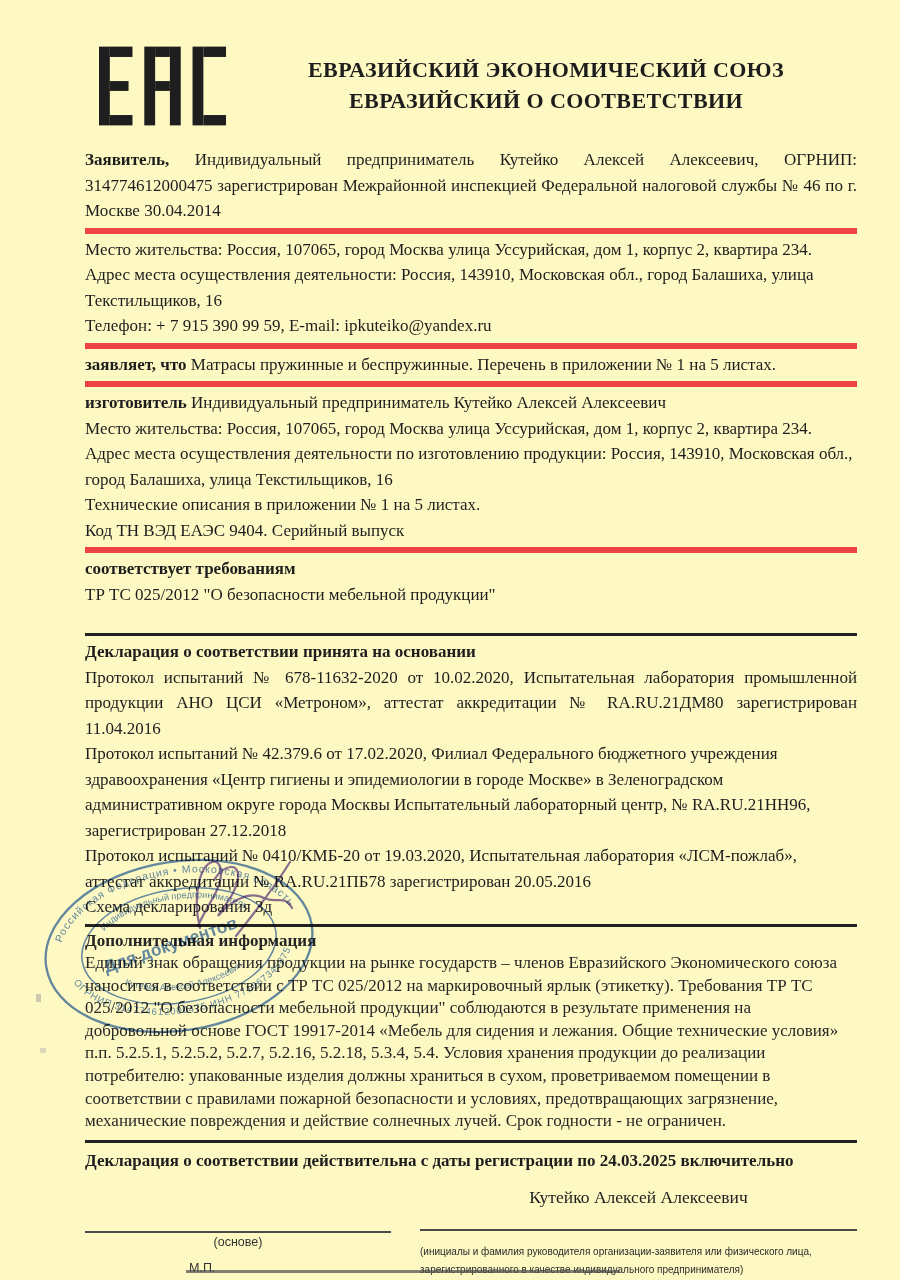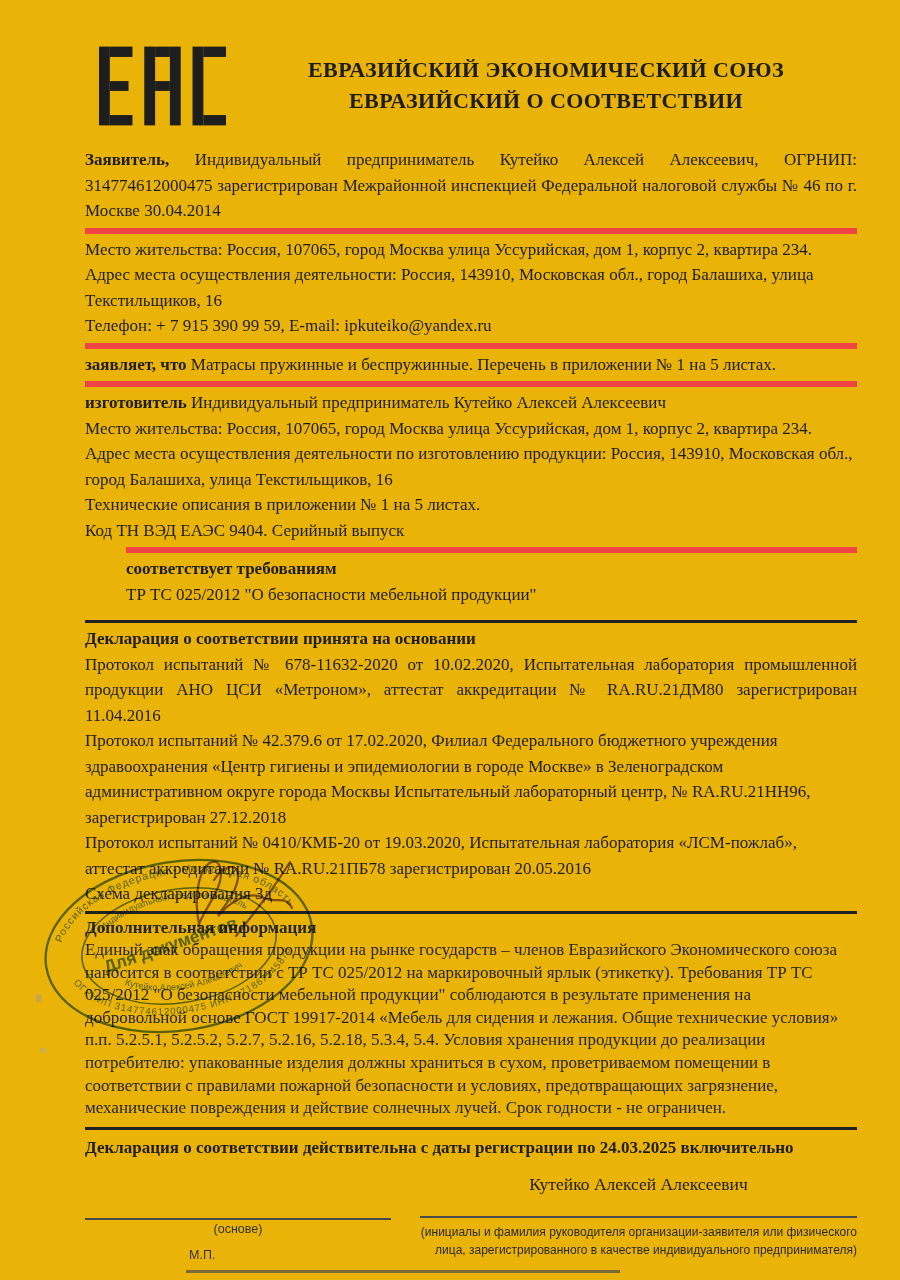--- a/index.html
+++ b/index.html
@@ -1,17 +1,17 @@
 <!DOCTYPE html>
 <html style="--stamp-blue: #4d7ac6; --sig-purple: #7e63b0;"><head>
 <meta charset="utf-8">
 <style>
   html,body{margin:0;padding:0;background:#e8e8e8;}
   .page{
-    width:900px;height:1280px;position:relative;background:#eab308;
+    width:900px;height:1280px;position:relative;background:#fef9c3;
     font-family:"Liberation Serif", serif;color:#1d1d1d;overflow:hidden;
     margin:0 auto;
   }
   .content{position:absolute;left:85px;top:40px;width:772px;}
   
   .header{display:flex;align-items:flex-start;margin-bottom:12px;}
   .eac-logo{width:150px;flex:0 0 150px;padding-left:14px;box-sizing:border-box;}
   .eac-logo svg{width:128px;height:92px;display:block;}
   .titles{flex:1;text-align:center;font-weight:bold;font-size:22px;line-height:31px;padding-top:14px;letter-spacing:.4px;}
   
@@ -24,22 +24,22 @@
   .small-body p{font-size:17px;line-height:22.6px;color:#262626;}
   .bold-line{font-weight:bold;}
   
   .sig-area{position:relative;height:102px;margin-top:6px;}
   .sig-name{position:absolute;left:335px;top:4px;width:437px;text-align:center;font-size:17.5px;}
   .sig-line-left{position:absolute;left:0;top:48px;width:306px;border-bottom:2px solid #4a4a4a;}
   .sig-line-right{position:absolute;left:335px;top:46px;width:437px;border-bottom:2px solid #4a4a4a;}
   .cap-sign{position:absolute;left:68px;top:52px;width:170px;text-align:center;
     font-family:"Liberation Sans", sans-serif;font-size:12.5px;color:#333;}
   .cap-mp{position:absolute;left:104px;top:78px;font-family:"Liberation Sans", sans-serif;font-size:12.5px;color:#333;}
-  .cap-right{position:absolute;left:335px;top:54px;width:437px;text-align:right;
-    font-family:"Liberation Sans", sans-serif;font-size:12px;line-height:17.5px;color:#2a2a2a;}
+  .cap-right{position:absolute;left:335px;top:60px;width:437px;text-align:left;
+    font-family:"Liberation Sans", sans-serif;font-size:10px;line-height:17.5px;color:#2a2a2a;}
   
   .reg-heading{margin-top:12px;font-weight:bold;font-size:17.5px;text-align:right;}
   
   .stamp{position:absolute;left:20px;top:850px;width:318px;height:192px;opacity:.88;
     mix-blend-mode:multiply;transform:rotate(-3deg);}
   .stamp text{fill:var(--stamp-blue,#4d7ac6);font-family:"Liberation Sans", sans-serif;}
   .stamp .ring{stroke:var(--stamp-blue,#4d7ac6);}
   .signature-ink{position:absolute;left:178px;top:850px;width:162px;height:94px;mix-blend-mode:multiply;}
   .signature-ink path{stroke:var(--sig-purple,#7e63b0);fill:none;stroke-width:2.2;stroke-linecap:round;opacity:.9;}
   
@@ -94,21 +94,21 @@
     </section>
 
     <section class="rule-t">
       <p><b class="lead">изготовитель</b> <span>Индивидуальный предприниматель Кутейко Алексей Алексеевич</span></p>
       <p>Место жительства: Россия, 107065, город Москва улица Уссурийская, дом 1, корпус 2, квартира 234.</p>
       <p>Адрес места осуществления деятельности по изготовлению продукции: Россия, 143910, Московская обл., город  Балашиха, улица Текстильщиков, 16</p>
       <p>Технические описания в приложении № 1 на 5 листах.</p>
       <p>Код ТН ВЭД ЕАЭС 9404.  Серийный выпуск</p>
     </section>
 
-    <section class="rule-t" style="padding-bottom:13px;margin-left:41px;">
+    <section class="rule-t" style="padding-bottom:26px;">
       <p class="bold-line">соответствует требованиям</p>
       <p>ТР ТС 025/2012 "О безопасности мебельной продукции"</p>
     </section>
 
     <section class="rule-t-thick">
       <p class="bold-line">Декларация о соответствии принята на основании</p>
       <p class="justify">Протокол испытаний № 678-11632-2020 от 10.02.2020, Испытательная лаборатория промышленной продукции АНО ЦСИ «Метроном», аттестат аккредитации №  RA.RU.21ДМ80  зарегистрирован 11.04.2016</p>
       <p>Протокол испытаний № 42.379.6 от 17.02.2020, Филиал Федерального бюджетного учреждения здравоохранения «Центр гигиены и эпидемиологии в городе Москве» в Зеленоградском административном округе города Москвы Испытательный лабораторный центр, № RA.RU.21НН96, зарегистрирован 27.12.2018</p>
       <p>Протокол испытаний № 0410/КМБ-20 от 19.03.2020, Испытательная лаборатория «ЛСМ-пожлаб», аттестат аккредитации № RA.RU.21ПБ78 зарегистрирован 20.05.2016</p>
       <p>Схема декларирования 3д</p>

